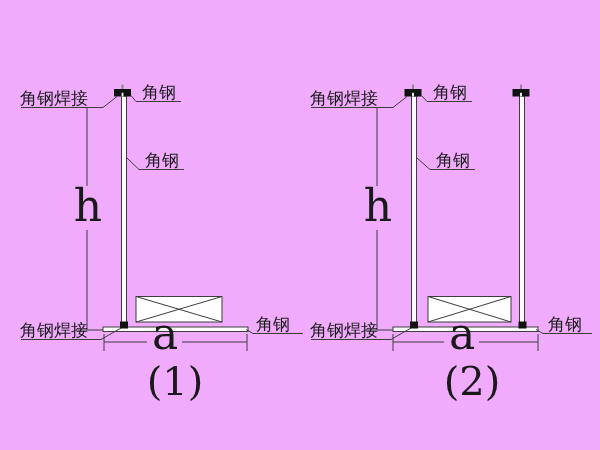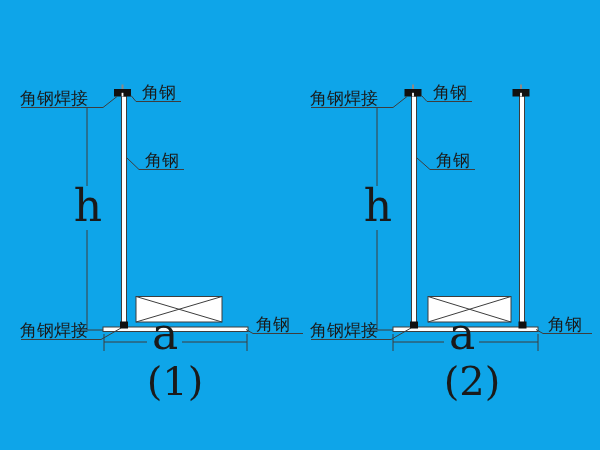--- a/index.html
+++ b/index.html
@@ -1,17 +1,17 @@
 <!DOCTYPE html>
 <html><head>
 <meta charset="utf-8">
 <style>
   html,body{margin:0;padding:0;background:#ffffff;}
   .stage{
-    position:relative;width:600px;height:450px;background:#0ea5e9;overflow:hidden;
+    position:relative;width:600px;height:450px;background:#f0abfc;overflow:hidden;
     font-family:"DejaVu Serif","Liberation Serif",serif;
   }
   .stage svg{position:absolute;left:0;top:0;}
   .lbl{
     position:absolute;color:#1a1a1a;font-size:17px;line-height:1;white-space:nowrap;
     font-family:"DejaVu Serif","Liberation Serif",serif;letter-spacing:0px;
   }
   .dim{
     position:absolute;color:#1a1a1a;font-size:44px;line-height:1;white-space:nowrap;
     transform:translateX(-50%);

